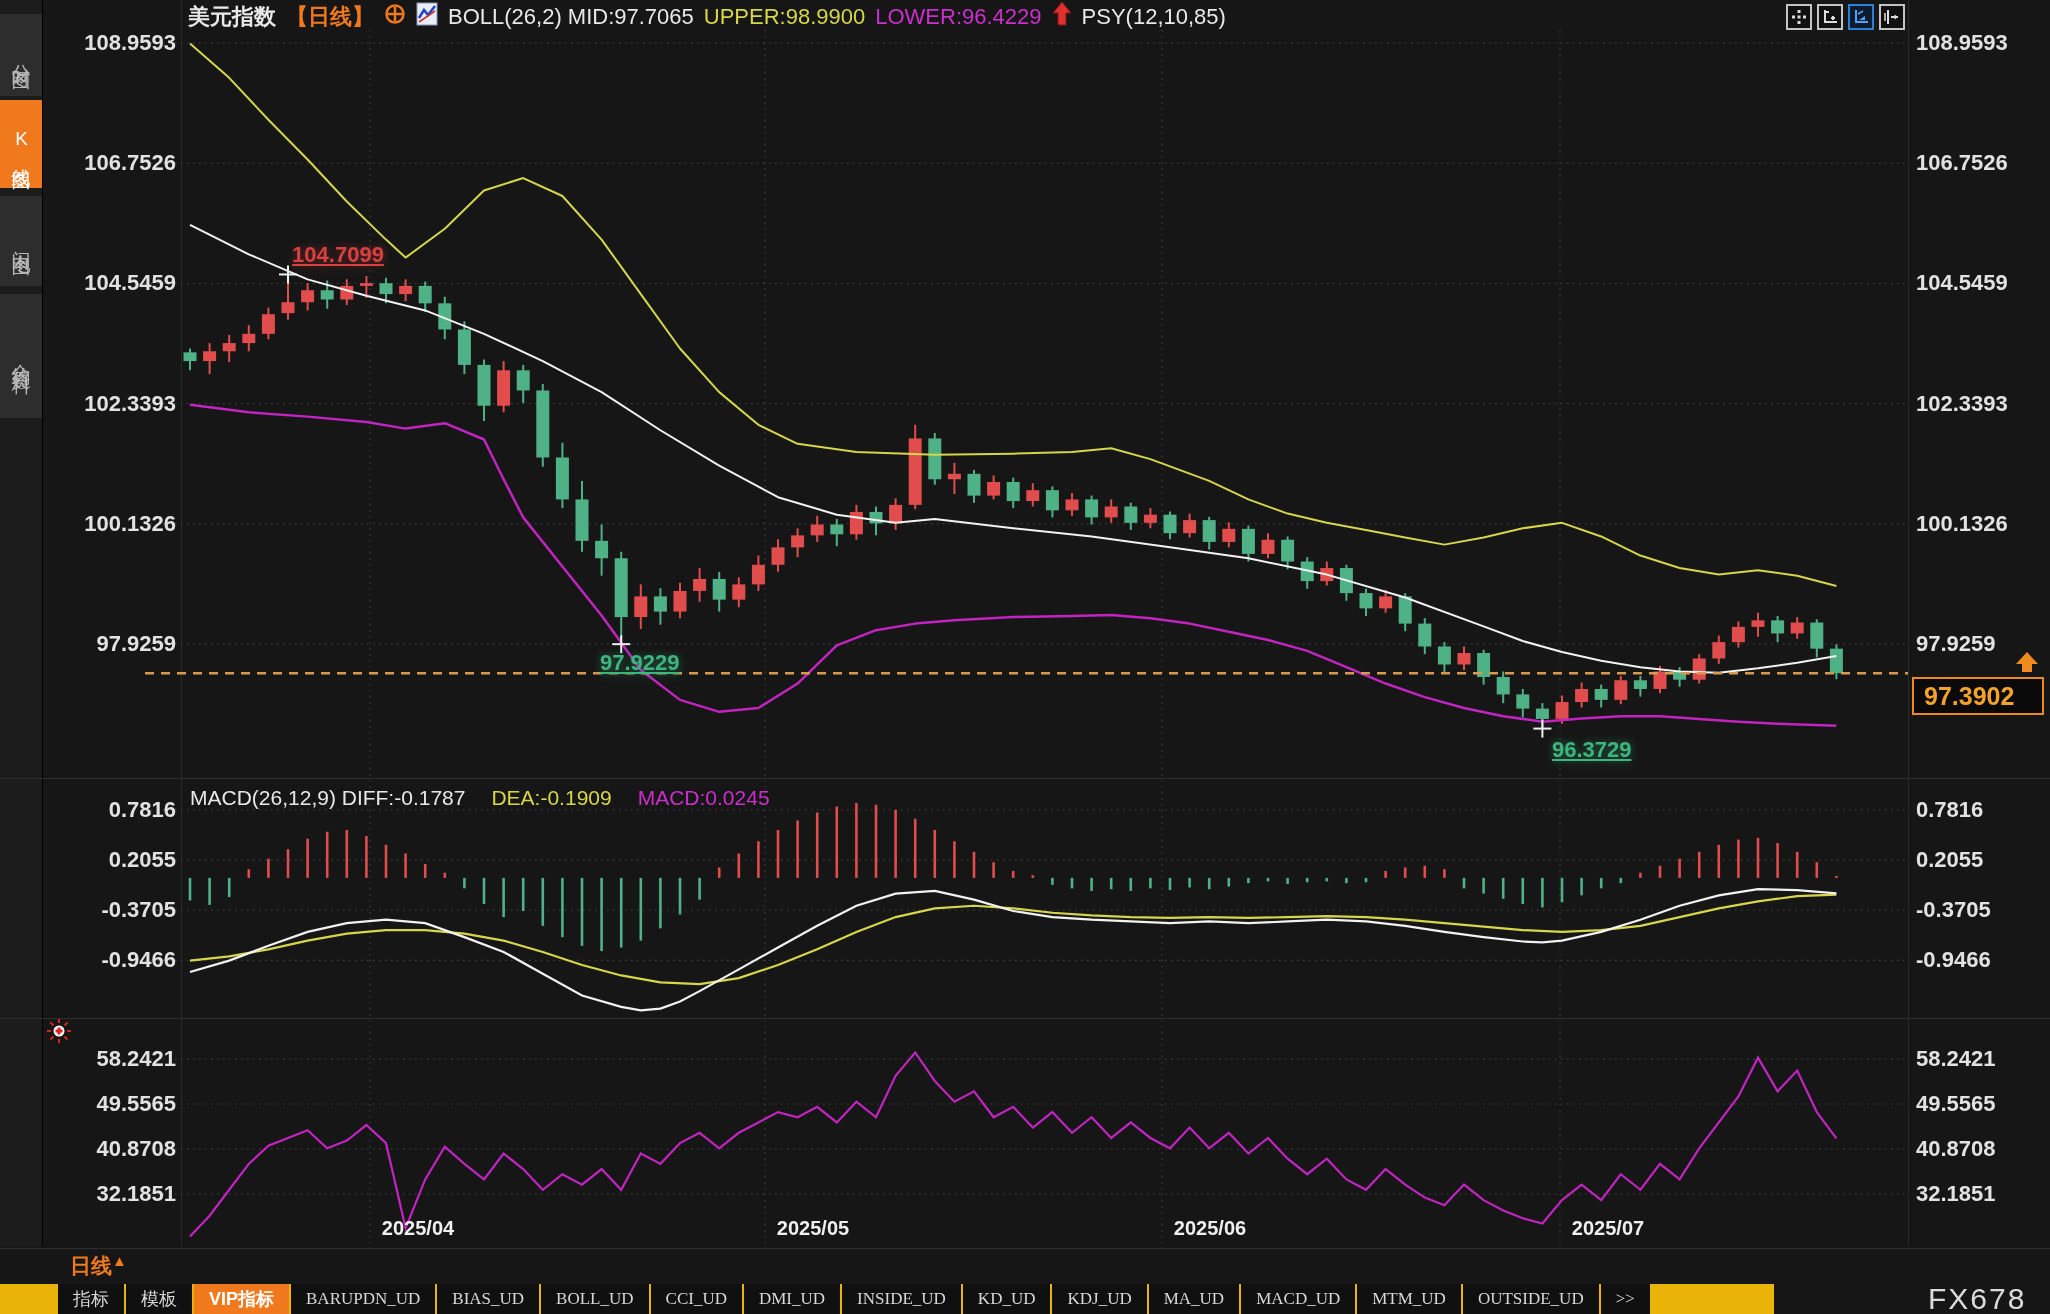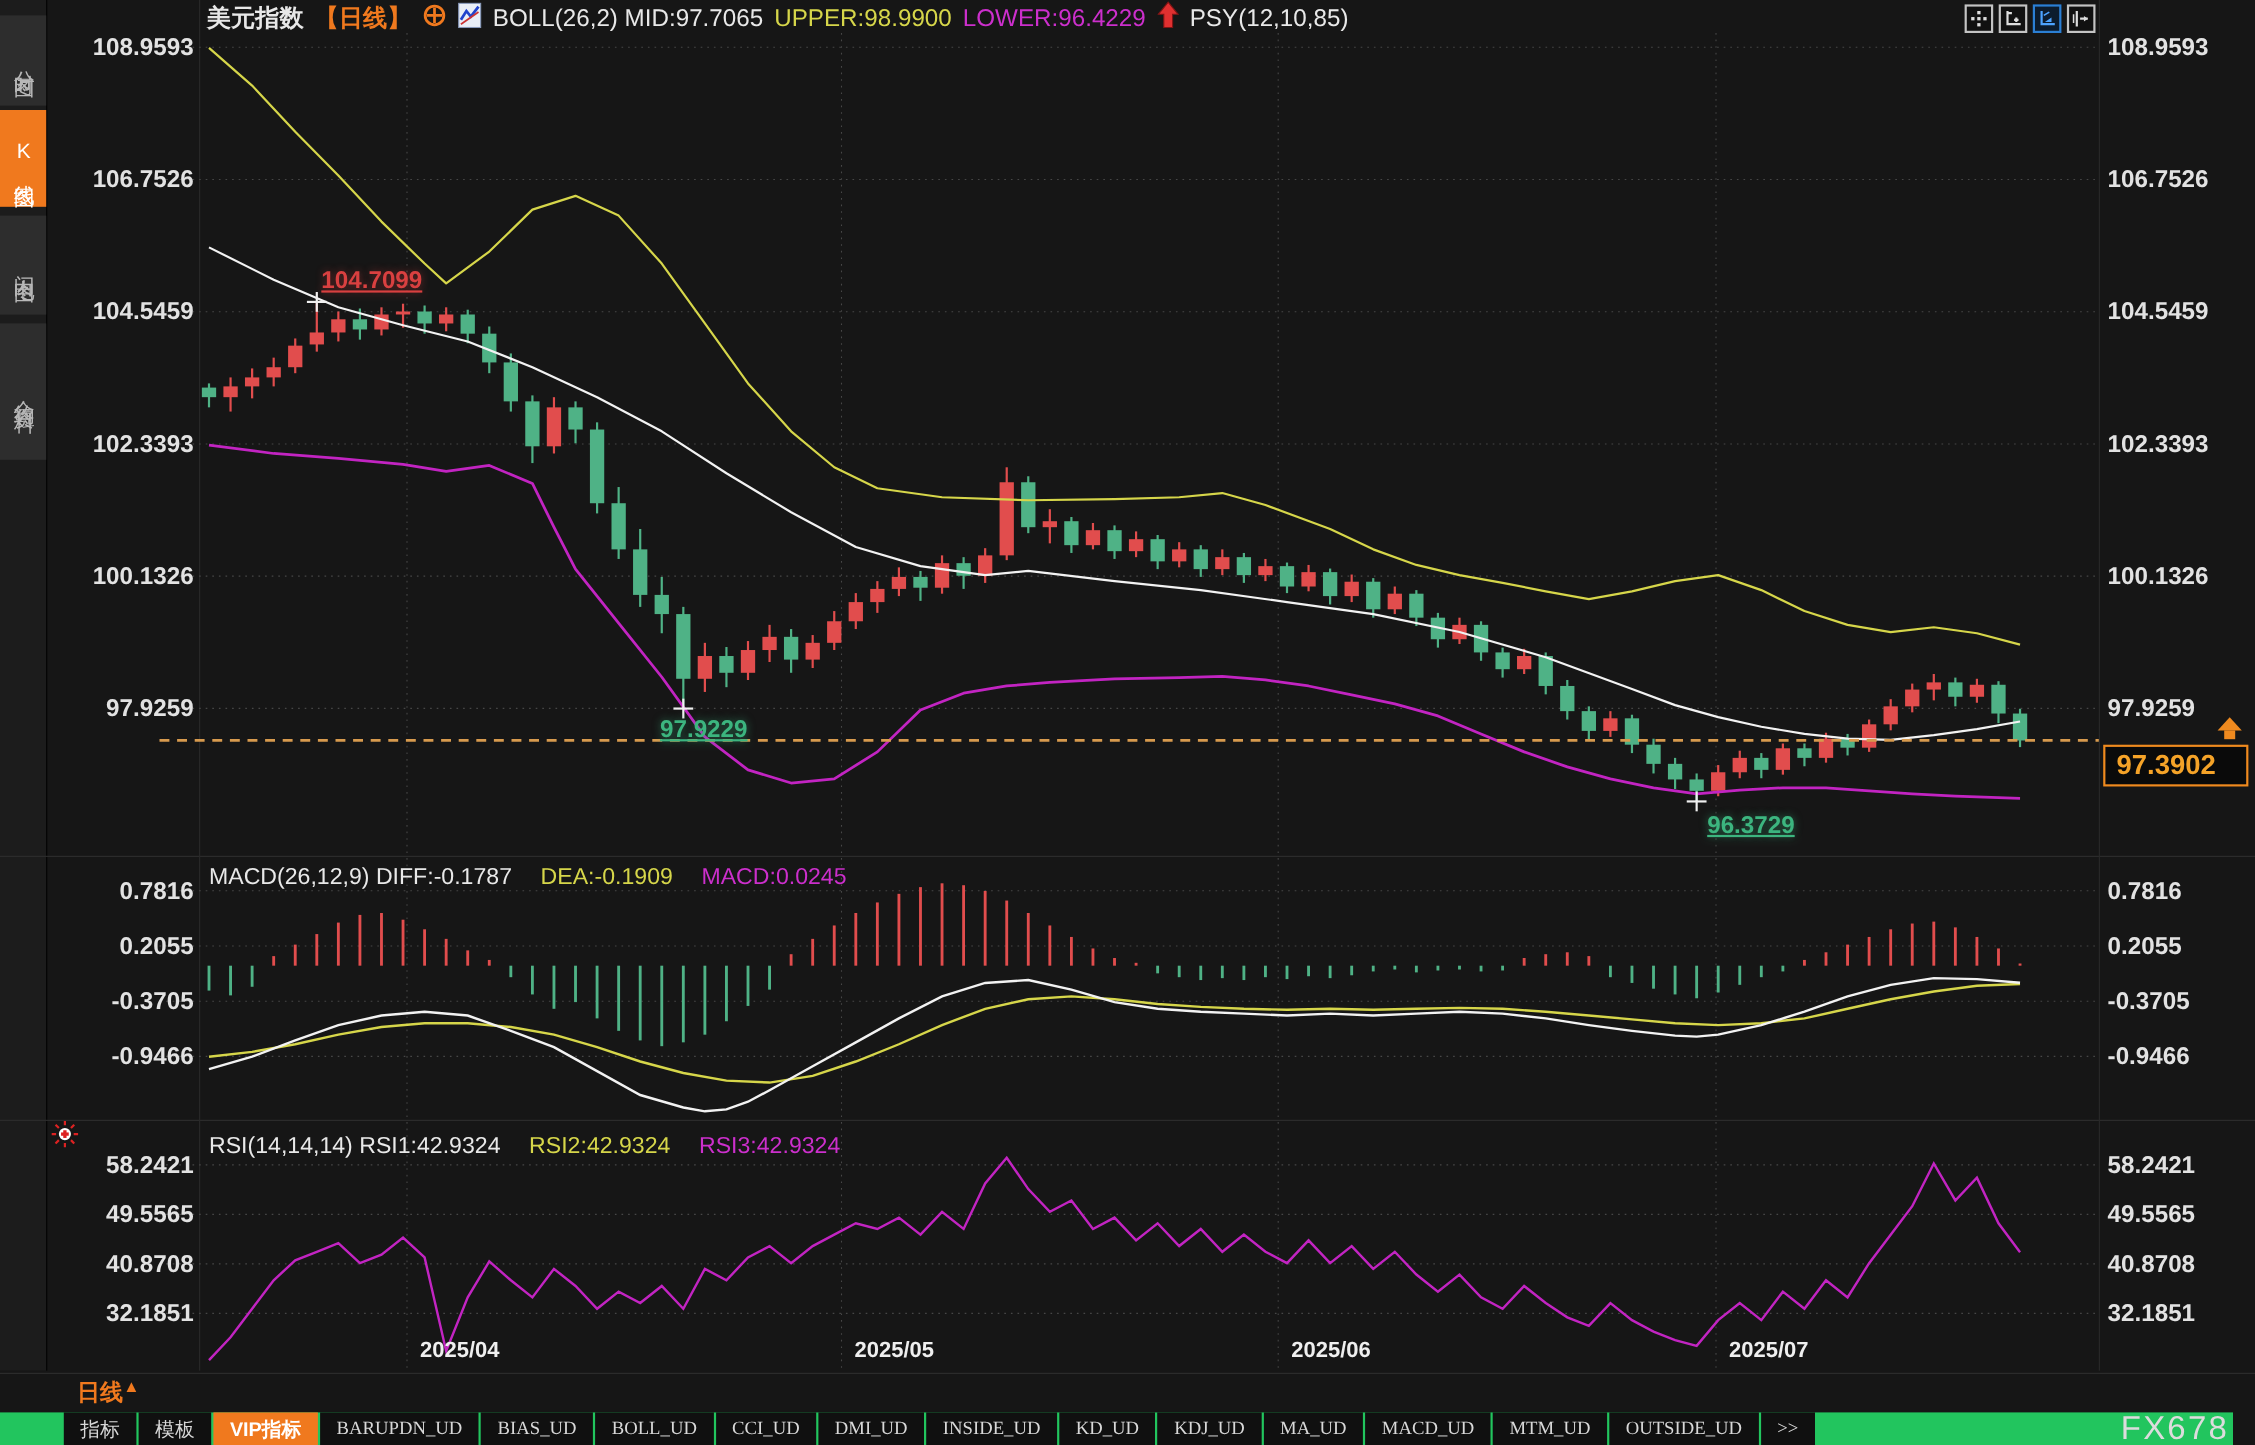--- a/index.html
+++ b/index.html
@@ -34,21 +34,21 @@
   
   .toolbtn{position:absolute;top:4px;width:26px;height:26px;box-sizing:border-box;border:2px solid #c4c4c4;
     background:#111;display:flex;align-items:center;justify-content:center;cursor:pointer;z-index:30;}
   .toolbtn.active{border-color:#2b7fd4;background:#0c1c2e;}
   
   .hsep{position:absolute;left:0;width:2050px;height:1px;background:#2e2e2e;z-index:5;}
   .vsep{position:absolute;top:0;width:1px;background:#2a2a2a;z-index:5;}
   
   #period-ctl{position:absolute;left:70px;top:1252px;font-size:21px;font-weight:700;color:#f0791e;
     display:flex;align-items:flex-start;gap:0;cursor:pointer;z-index:22;}
-  #tabbar{position:absolute;left:0;top:1284px;width:2030px;height:30px;background:#22c55e;z-index:22;
+  #tabbar{position:absolute;left:0;top:1284px;width:1774px;height:30px;background:#eab308;z-index:22;
     display:flex;align-items:stretch;padding-left:58px;box-sizing:border-box;}
   .tab{height:30px;line-height:30px;padding:0 15px;margin-right:2px;background:#101010;color:#d8d8d8;
     font-size:17px;cursor:pointer;white-space:nowrap;}
   .tab.cn{font-size:18px;}
   .tab.mono{font-family:Liberation Serif, serif;font-size:17px;}
   .tab.vip{background:#f0791e;color:#fff;font-weight:700;}
   #watermark{position:absolute;left:1928px;top:1282px;font-size:30px;color:#dcdcdc;letter-spacing:2px;z-index:22;}
   #cv{position:absolute;left:0;top:0;z-index:10;}
   #sun-icon{position:absolute;left:46px;top:1018px;z-index:25;}
 </style>
@@ -427,25 +427,20 @@
         <line x1="1" y1="4" x2="1" y2="12" stroke="#ddd" stroke-width="1.5"></line>
       </svg>
     </div>
 
   <div class="panel-hdr" style="top:786px;">
     <span class="w">MACD(26,12,9) DIFF:-0.1787</span>
     <span class="yel">DEA:-0.1909</span>
     <span class="mag">MACD:0.0245</span>
   </div>
 
-  <div class="panel-hdr" style="top:1030px;">
-    <span class="w">RSI(14,14,14) RSI1:42.9324</span>
-    <span class="yel">RSI2:42.9324</span>
-    <span class="mag">RSI3:42.9324</span>
-  </div>
 
   <div class="anno r" style="left:268px;top:242px;width:140px;text-align:center;">104.7099</div>
   <div class="anno g" style="left:600px;top:650px;">97.9229</div>
   <div class="anno g" style="left:1552px;top:737px;">96.3729</div>
 
   <div id="price-box">
       <span>97.3902</span>
     </div>
   <div id="price-arrow"><svg width="30" height="26" viewBox="0 0 30 26">
         <polygon points="15,2 26,14 4,14" fill="#ef8a1f"></polygon>

